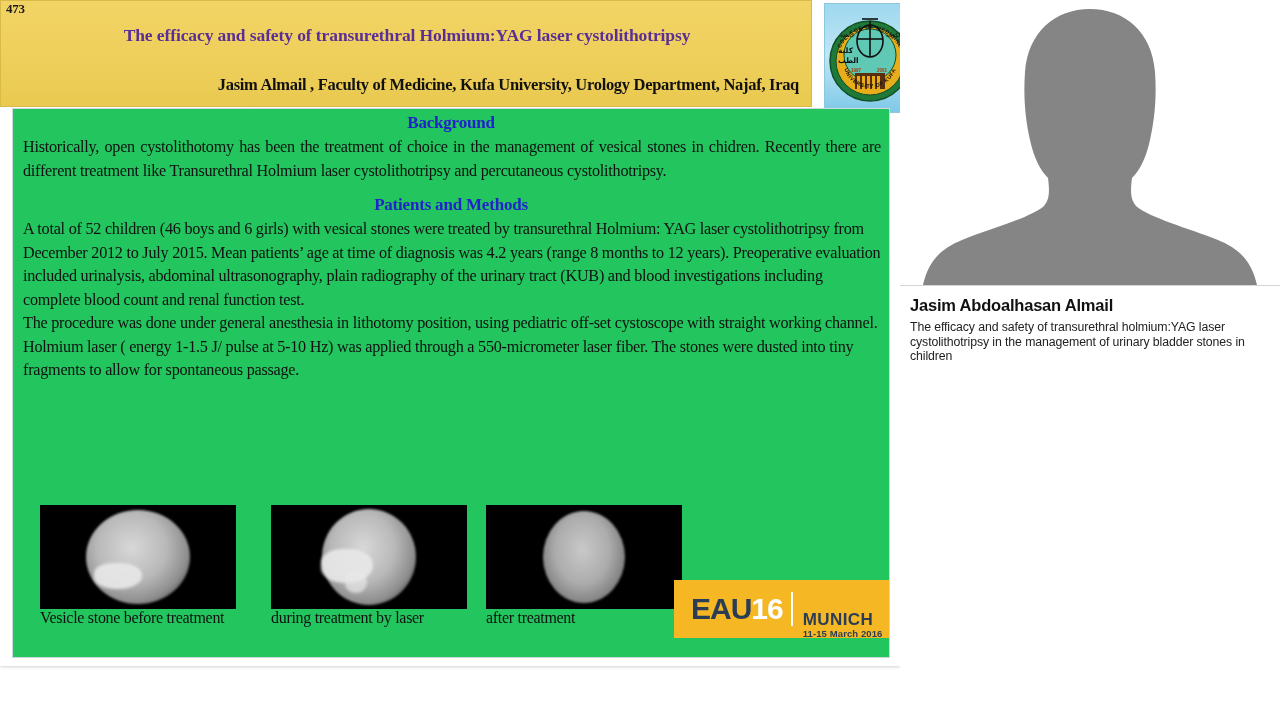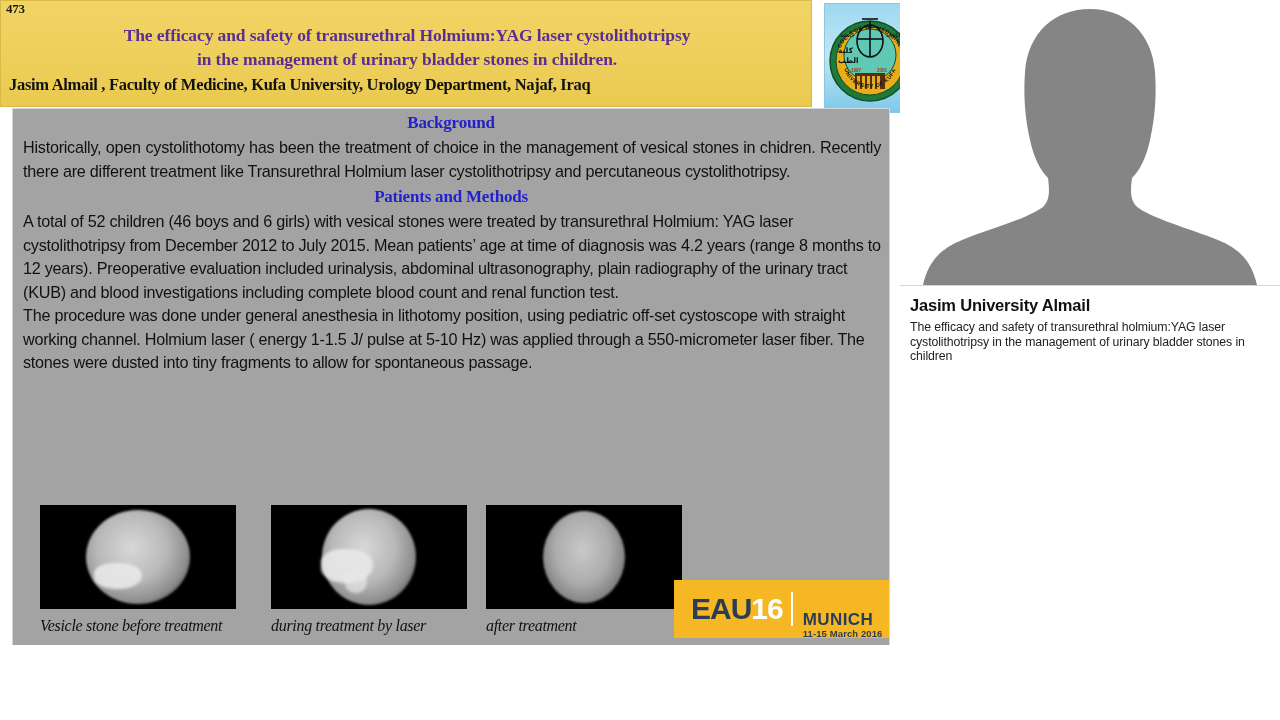--- a/index.html
+++ b/index.html
@@ -16,21 +16,21 @@
     position: relative;
     width: 1280px;
     height: 720px;
     background: #ffffff;
   }
 
   
   .poster-pane {
     position: absolute;
     left: 0; top: 0;
-    width: 900px; height: 645px;
+    width: 900px; height: 720px;
     background: #ffffff;
     overflow: hidden;
   }
 
   .poster-page {
     position: absolute;
     left: 0; top: 0;
     width: 900px;
     height: 666px;
     background: #ffffff;
@@ -67,21 +67,21 @@
     font-size: 17.5px;
     line-height: 24px;
     color: #5b2d96;
     letter-spacing: -0.1px;
   }
 
   .poster-authors {
     position: absolute;
     left: 8px; top: 74px;
     width: 790px;
-    text-align: left;
+    text-align: right;
     font-family: "Liberation Serif", serif;
     font-weight: bold;
     font-size: 16.5px;
     color: #111111;
     letter-spacing: -0.3px;
   }
 
   
   .seal-box {
     position: absolute;
@@ -96,37 +96,37 @@
     transform: translate(-50%,-50%);
     width: 84px; height: 98px;
   }
 
   
   .poster-body {
     position: absolute;
     left: 12px; top: 108px;
     width: 878px;
     height: 550px;
-    background: #a3a3a3;
+    background: #22c55e;
     border: 1px solid #cfd6dc;
     overflow: hidden;
   }
 
   .section-heading {
     text-align: center;
     font-family: "Liberation Serif", serif;
     font-weight: bold;
     font-size: 17px;
     color: #2222cc;
     margin: 4px 0 3px 0;
     letter-spacing: -0.2px;
   }
 
   .body-para {
-    font-family: Liberation Sans, sans-serif;
+    font-family: Liberation Serif, serif;
     font-size: 16.2px;
     line-height: 23.5px;
     color: #111111;
     padding: 0 8px 0 10px;
     text-align: left;
     letter-spacing: -0.25px;
   }
   .body-para.justified { text-align: justify; }
 
   
@@ -158,24 +158,23 @@
     position: absolute;
     border-radius: 40% 45% 50% 45%;
     background: #e8e8e8;
     filter: blur(1.6px);
     opacity: 0.92;
   }
   .fig-caption {
     font-family: "Liberation Serif", serif;
     font-size: 16px;
     color: #111111;
-    margin-top: 8px;
+    margin-top: 0;
     letter-spacing: -0.3px;
     white-space: nowrap;
-    font-style: italic;
   }
 
   
   .eau-logo {
     position: absolute;
     left: 661px; top: 75px;
     width: 219px; height: 58px;
     background: #f5b824;
     display: flex;
     align-items: center;
@@ -259,21 +258,20 @@
 
 <div id="app">
 
   <div class="poster-pane">
     <div class="poster-page">
 
       <div class="poster-header">
         <div class="poster-number">473</div>
         <div class="poster-title">
           <div>The efficacy and safety of  transurethral Holmium:YAG laser cystolithotripsy</div>
-          <div>in the management of urinary bladder stones in children.</div>
         </div>
         <div class="poster-authors">Jasim Almail , Faculty of Medicine, Kufa University, Urology Department, Najaf, Iraq</div>
       </div>
 
       <div class="seal-box">
         <svg class="seal" viewBox="0 0 84 98">
           <defs>
             <path id="arcTop" d="M 10,52 A 32,32 0 0 1 74,52"></path>
             <path id="arcBot" d="M 10,52 A 32,32 0 0 0 74,52"></path>
             <path id="arcBot2" d="M 15,52 A 27,27 0 0 0 69,52"></path>
@@ -307,21 +305,21 @@
             <textPath href="#arcBot2" startOffset="50%" text-anchor="middle">UNIVERSITY OF KUFA</textPath>
           </text>
         </svg>
       </div>
 
       <div class="poster-body">
 
         <div class="section-heading">Background</div>
         <div class="body-para justified"> Historically, open cystolithotomy has been the treatment of choice in the management of vesical stones in chidren. Recently there are different treatment like Transurethral Holmium laser cystolithotripsy and percutaneous cystolithotripsy.</div>
 
-        <div class="section-heading" style="margin-top:4px">Patients and Methods</div>
+        <div class="section-heading" style="margin-top:12px">Patients and Methods</div>
         <div class="body-para">   A total of 52 children (46 boys and 6 girls) with vesical stones were treated by transurethral Holmium: YAG laser cystolithotripsy from December 2012 to July 2015. Mean patients’ age at time of diagnosis was 4.2 years (range 8 months to 12 years). Preoperative evaluation included urinalysis, abdominal ultrasonography, plain radiography of the  urinary tract (KUB) and blood investigations including complete blood count and renal function test.</div>
         <div class="body-para" style="margin-top:0">The procedure was done under general anesthesia in lithotomy position, using pediatric off-set cystoscope  with straight working channel. Holmium laser ( energy 1-1.5 J/ pulse at 5-10 Hz) was applied through a 550-micrometer laser fiber. The stones were dusted into tiny fragments to allow for spontaneous passage.</div>
 
         <div class="figure-strip">
 
           <div class="figure" style="left:27px;">
             <div class="endoimg">
               <div class="stone" style="width:104px;height:94px;"></div>
               <div class="stone-shard" style="left:54px; top:58px; width:48px; height:26px;"></div>
             </div>
@@ -376,18 +374,18 @@
           C 28,262 40,249 62,240
           C 92,228 130,218 144,206
           C 149,200 150,193 148,178
           C 140,170 134,158 130,140
           C 126,122 123,100 125,72
           C 128,32 155,9 190,9 Z"></path>
       </svg>
     </div>
     <div class="avatar-divider"></div>
     <div class="speaker-info">
-      <div class="speaker-name">Jasim University Almail</div>
+      <div class="speaker-name">Jasim Abdoalhasan Almail</div>
       <div class="speaker-subtitle">The efficacy and safety of transurethral holmium:YAG laser cystolithotripsy in the management of urinary bladder stones in children</div>
     </div>
   </div>
 
 </div>
 
 </body></html>

